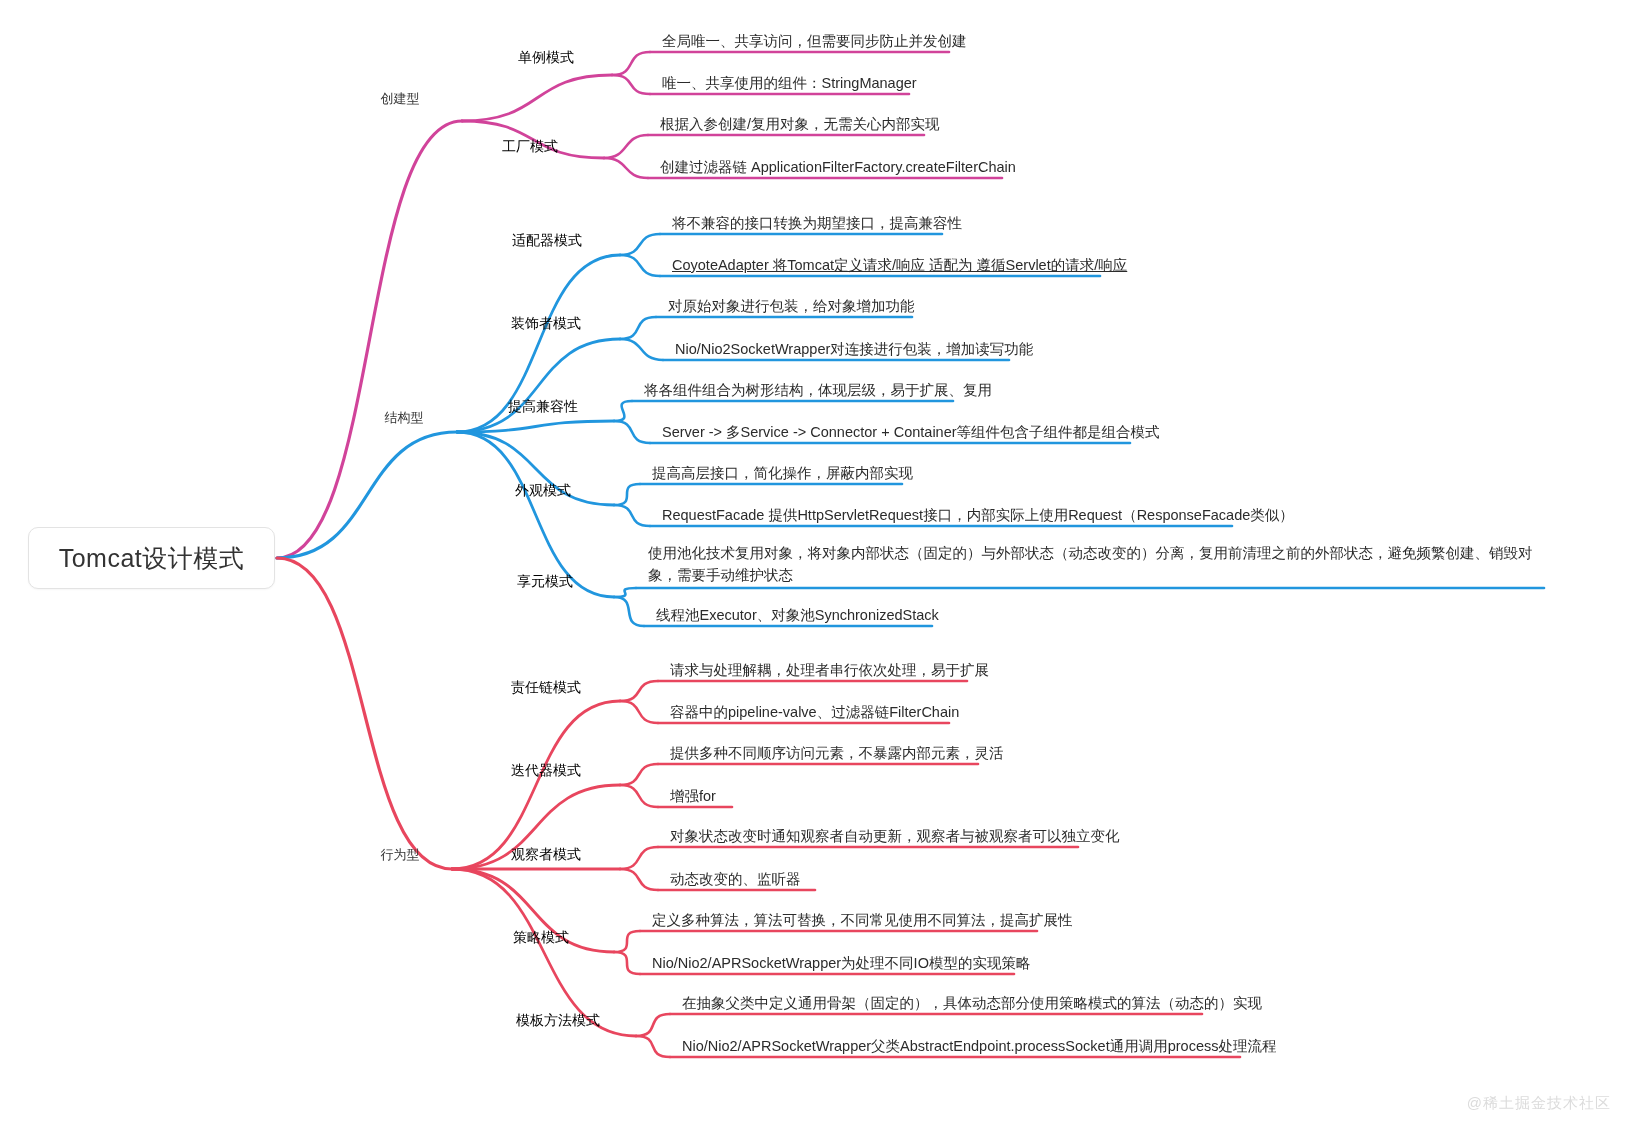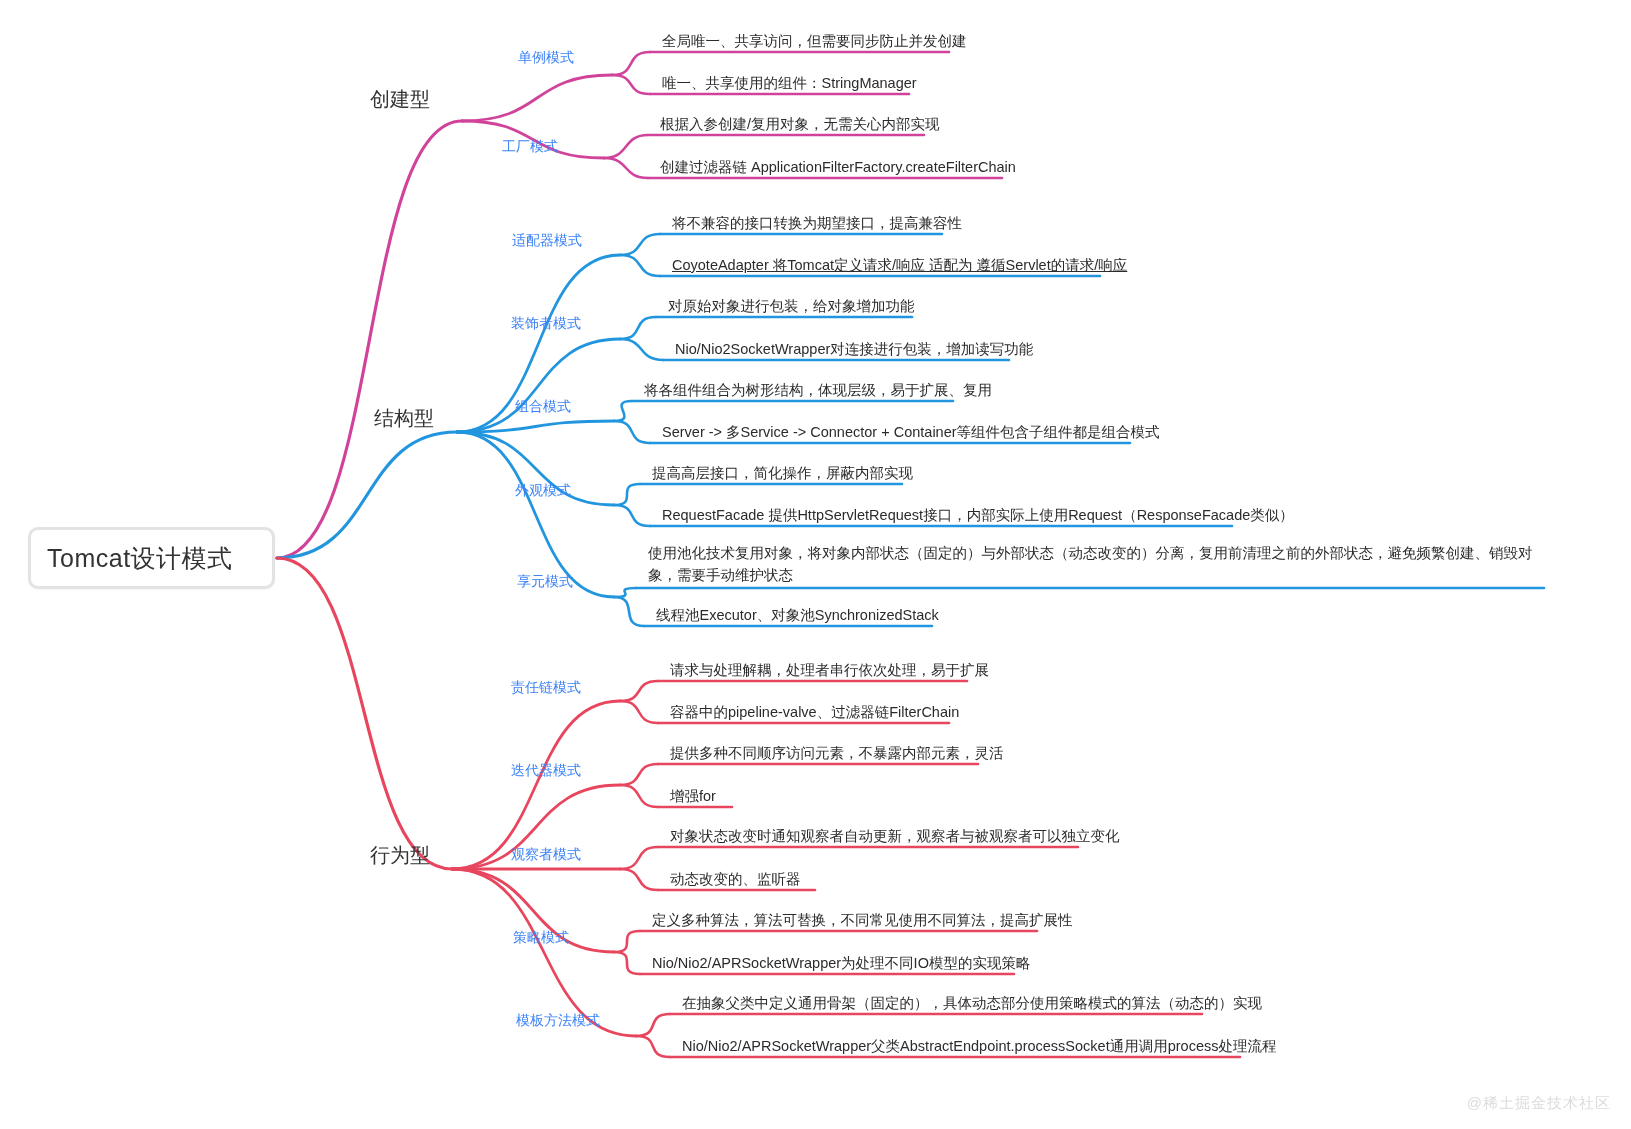--- a/index.html
+++ b/index.html
@@ -17,41 +17,41 @@
   }
   #wires {
     position: absolute; left: 0; top: 0;
     width: 1631px; height: 1129px;
     pointer-events: none;
   }
   .root-node {
     position: absolute;
     display: flex;
     align-items: center;
-    justify-content: flex-start;
+    justify-content: center;
     background: #ffffff;
-    border: 3px solid #84cc16;
+    border: 1px solid #84cc16;
     border-radius: 10px;
     box-shadow: 0 1px 2px rgba(0,0,0,0.04);
     color: #333333;
     font-size: 25px;
     letter-spacing: 0.5px;
     white-space: nowrap;
     padding: 0 16px;
   }
   .l1-label {
     position: absolute;
     color: #333333;
-    font-size: 20px;
+    font-size: 13px;
     white-space: nowrap;
     transform: translate(-50%, -50%);
   }
   .l2-label {
     position: absolute;
-    color: #3b82f6;
+    color: #000000;
     font-size: 14px;
     white-space: nowrap;
     transform: translate(-50%, -50%);
   }
   .leaf-label {
     position: absolute;
     color: #2b2b2b;
     font-size: 14.5px;
     line-height: 22px;
     white-space: pre;
@@ -151,21 +151,21 @@
       <div class="l2-label" style="left: 530px; top: 147px;">工厂模式</div>
       <div class="leaf-label" style="left: 660px; top: 113px;">根据入参创建/复用对象，无需关心内部实现</div>
       <div class="leaf-label" style="left: 660px; top: 156px;">创建过滤器链 ApplicationFilterFactory.createFilterChain</div>
       <div class="l1-label" style="left: 404px; top: 418px;">结构型</div>
       <div class="l2-label" style="left: 547px; top: 241px;">适配器模式</div>
       <div class="leaf-label" style="left: 672px; top: 212px;">将不兼容的接口转换为期望接口，提高兼容性</div>
       <div class="leaf-label" style="left: 672px; top: 254px; text-decoration: underline;">CoyoteAdapter 将Tomcat定义请求/响应 适配为 遵循Servlet的请求/响应</div>
       <div class="l2-label" style="left: 546px; top: 324px;">装饰者模式</div>
       <div class="leaf-label" style="left: 668px; top: 295px;">对原始对象进行包装，给对象增加功能</div>
       <div class="leaf-label" style="left: 675px; top: 338px;">Nio/Nio2SocketWrapper对连接进行包装，增加读写功能</div>
-      <div class="l2-label" style="left: 543px; top: 407px;">组合模式</div>
+      <div class="l2-label" style="left: 543px; top: 407px;">提高兼容性</div>
       <div class="leaf-label" style="left: 644px; top: 379px;">将各组件组合为树形结构，体现层级，易于扩展、复用</div>
       <div class="leaf-label" style="left: 662px; top: 421px;">Server -&gt; 多Service -&gt; Connector + Container等组件包含子组件都是组合模式</div>
       <div class="l2-label" style="left: 543px; top: 491px;">外观模式</div>
       <div class="leaf-label" style="left: 652px; top: 462px;">提高高层接口，简化操作，屏蔽内部实现</div>
       <div class="leaf-label" style="left: 662px; top: 504px;">RequestFacade 提供HttpServletRequest接口，内部实际上使用Request（ResponseFacade类似）</div>
       <div class="l2-label" style="left: 545px; top: 582px;">享元模式</div>
       <div class="leaf-label wrapped" style="left: 648px; top: 542px; width: 900px;">使用池化技术复用对象，将对象内部状态（固定的）与外部状态（动态改变的）分离，复用前清理之前的外部状态，避免频繁创建、销毁对象，需要手动维护状态</div>
       <div class="leaf-label" style="left: 656px; top: 604px;">线程池Executor、对象池SynchronizedStack</div>
       <div class="l1-label" style="left: 400px; top: 855px;">行为型</div>
       <div class="l2-label" style="left: 546px; top: 688px;">责任链模式</div>

